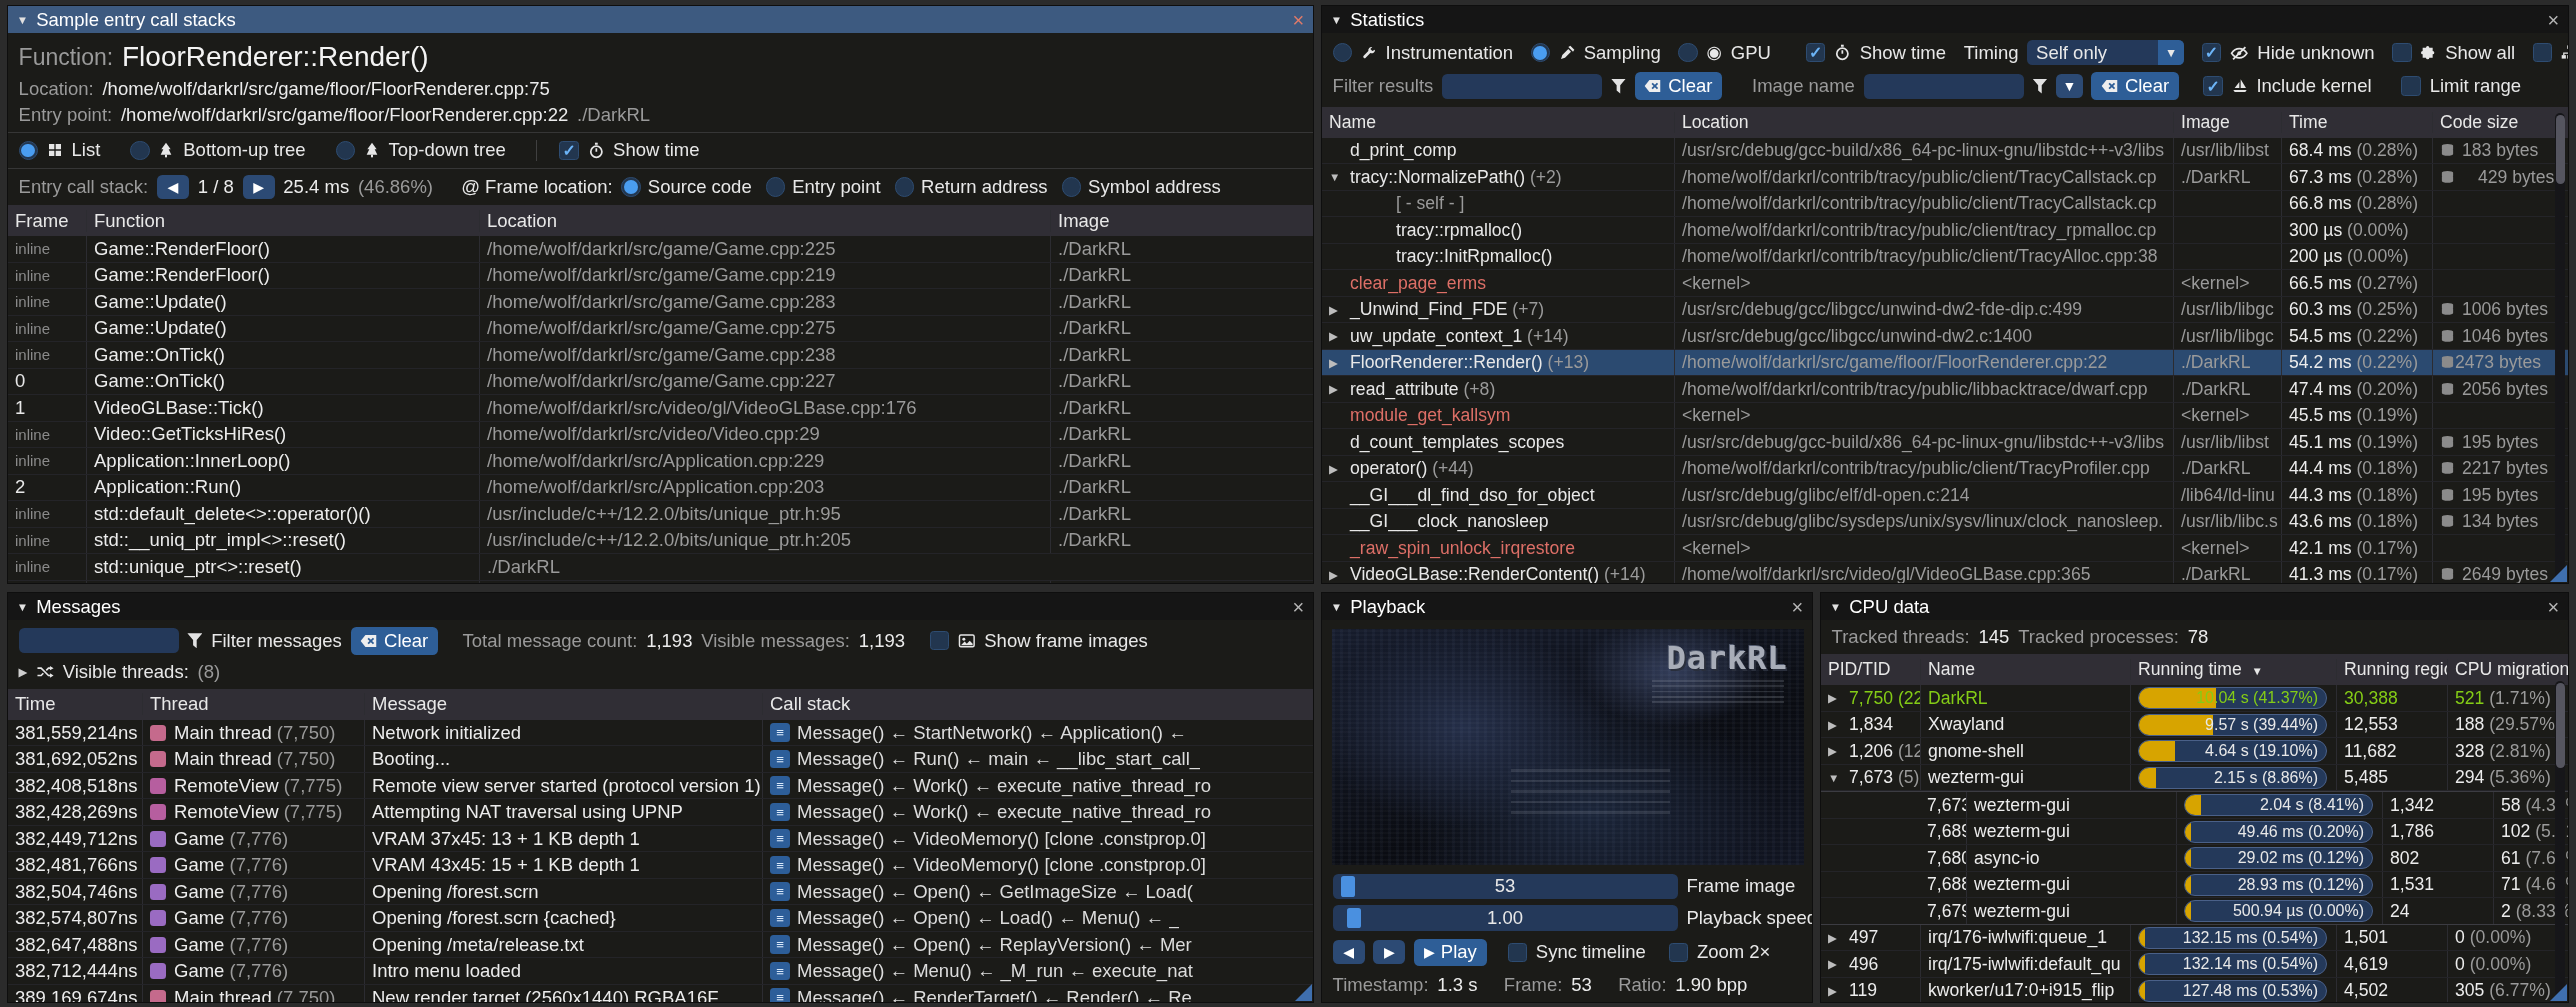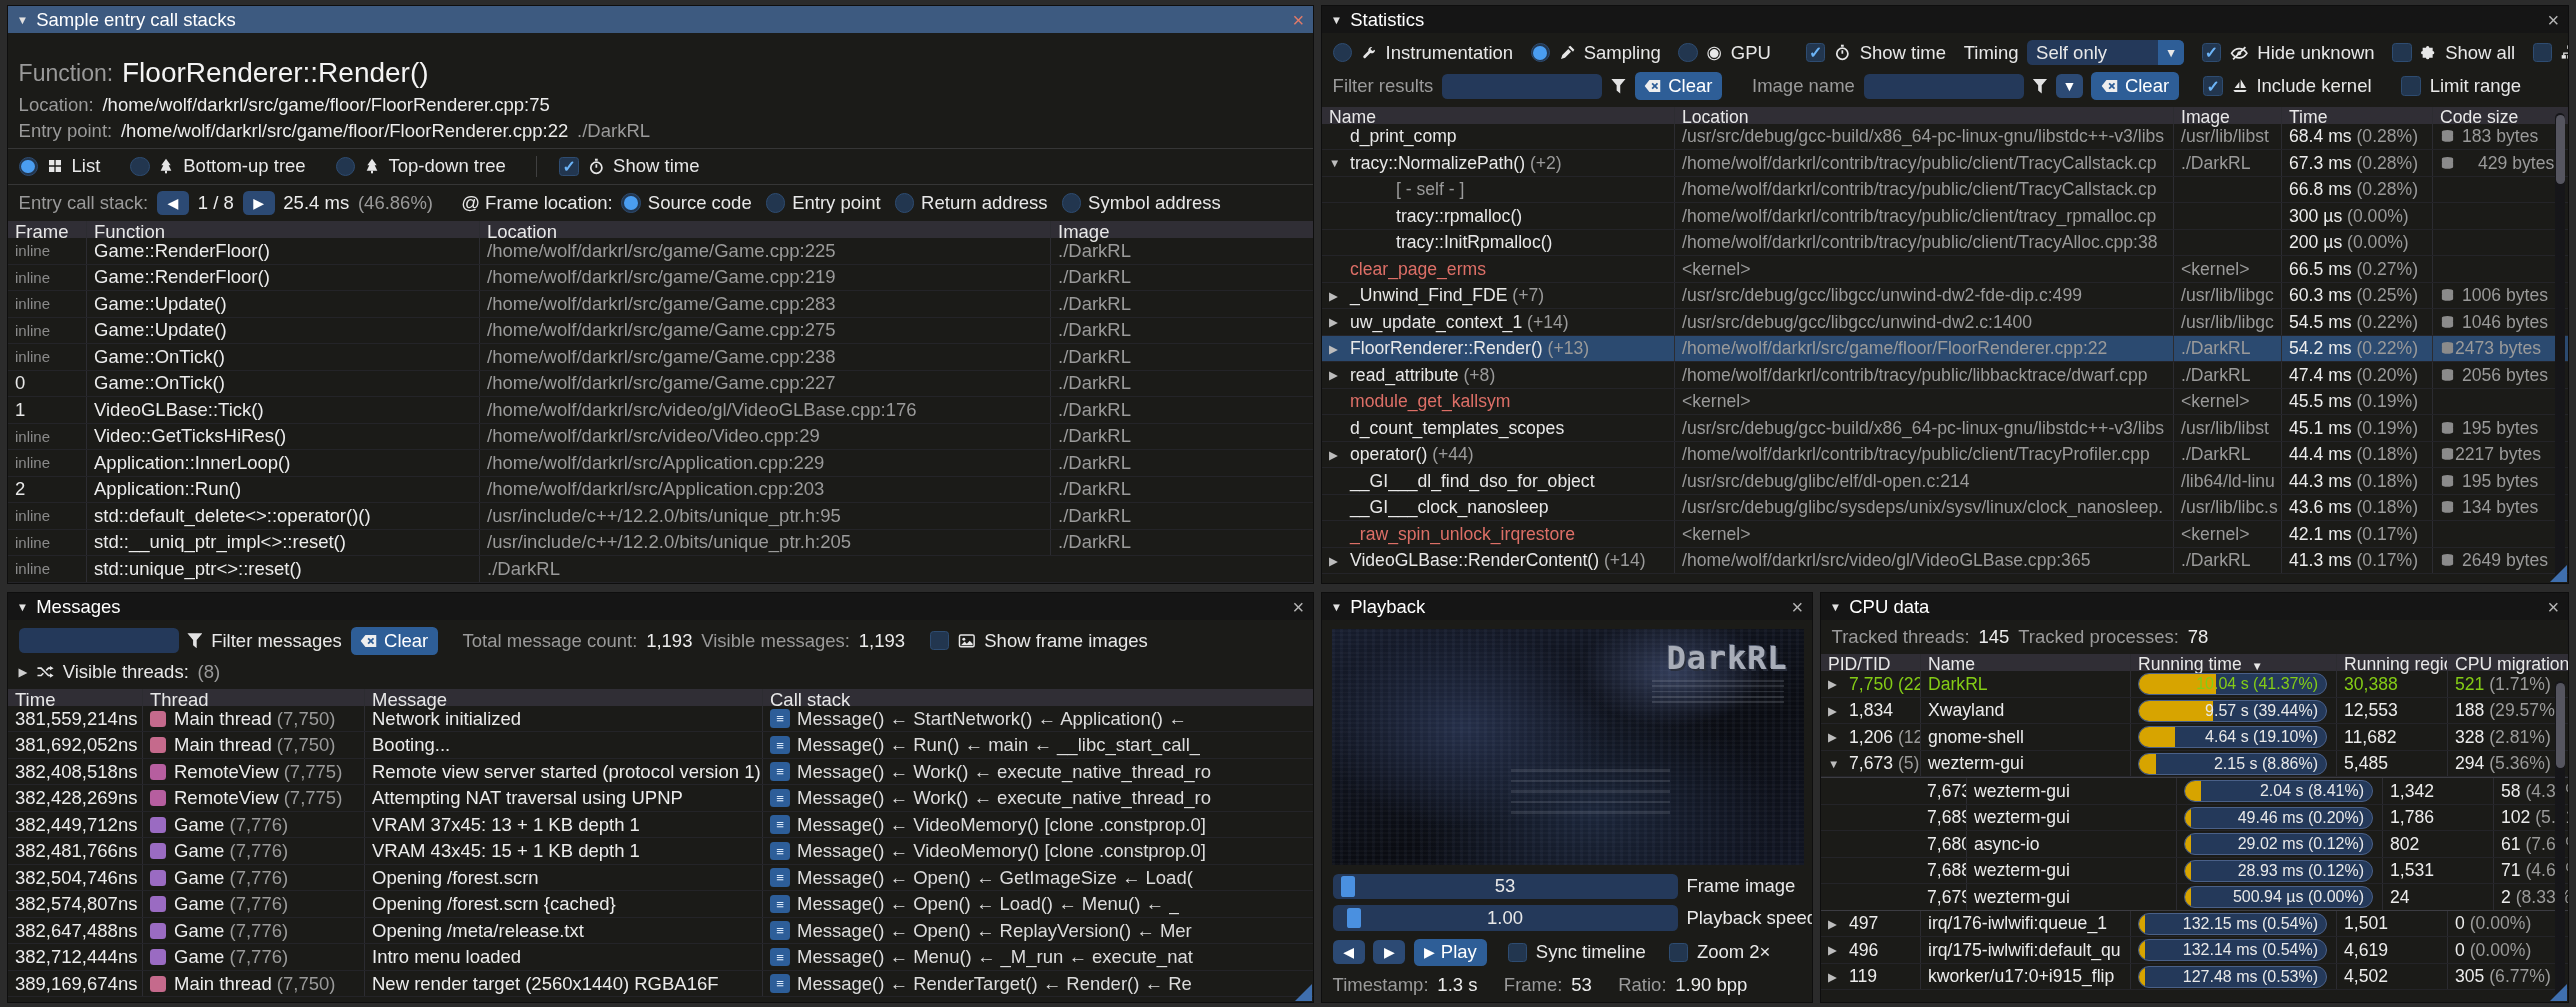--- a/index.html
+++ b/index.html
@@ -29,21 +29,21 @@
   .input{background:#24395a;border-radius:5.3px;height:25px;width:160px;display:inline-block;flex:none;}
   .dd{display:inline-flex;height:25px;border-radius:5.3px;overflow:hidden;background:#24395a;align-items:center;flex:none;}
   .dd .val{padding:0 8.8px;width:113px;}
   .dd .ar{width:26.4px;align-self:stretch;background:#2e5e97;display:flex;align-items:center;justify-content:center;font-size:12.3px;}
   .icon{display:inline-flex;align-items:center;justify-content:center;flex:none;}
   .funnel{width:15px;height:15px;background:#e2e2e2;clip-path:polygon(0 0,100% 0,62% 45%,62% 100%,38% 80%,38% 45%);}
   .chip{width:20px;height:18.5px;border-radius:3.5px;background:#2d5e99;color:#d9e9fb;font-size:13.2px;
         display:inline-flex;align-items:center;justify-content:center;margin-right:7px;flex:none;}
   .sw{width:16px;height:16px;border-radius:3.5px;display:inline-block;margin-right:8px;flex:none;}
   
-  .thead{display:flex;background:#302e35;height:17px;align-items:flex-start;}
+  .thead{display:flex;background:#302e35;height:31px;align-items:center;}
   .thead>div{padding:0 7px;box-sizing:border-box;white-space:nowrap;overflow:hidden;}
   .trow{display:flex;height:25.5px;align-items:center;border-bottom:0.9px solid #242428;}
   .trow>div{padding:0 7px;box-sizing:border-box;white-space:nowrap;overflow:hidden;height:100%;display:flex;align-items:center;}
   .thead>div+div,.trow>div+div{border-left:0.9px solid #2c2c31;}
   .trow.selected{background:#2b4a70;}
   
   .s-frame{width:78px;} .s-fn{width:393px;} .s-loc{width:571px;} .s-img{flex:1;}
   .inl{font-size:15px;color:#8a8a8a;}
   
   .m-time{width:134px;} .m-th{width:222px;} .m-msg{width:398px;} .m-cs{flex:1;}
@@ -96,21 +96,21 @@
 </style>
 </head>
 <body>
 
 <div class="panel" style="left:7px;top:5.3px;width:1307px;height:579px;">
   <div class="tbar active">
     <span class="car">▼</span>
     <span>Sample entry call stacks</span>
     <span class="x red">×</span>
   </div>
-  <div class="row" style="padding-top:16px;margin-top:8px;">
+  <div class="row" style="padding-top:8px;">
     <span class="g lbl-big">Function:</span>
     <span class="fn-big">FloorRenderer::Render()</span>
   </div>
   <div class="row" style="padding-top:0;">
     <span class="g">Location:</span>
     <span class="w">/home/wolf/darkrl/src/game/floor/FloorRenderer.cpp:75</span>
   </div>
   <div class="row" style="padding-top:0;align-items:center;">
     <span class="g">Entry point:</span>
     <span class="w">/home/wolf/darkrl/src/game/floor/FloorRenderer.cpp:22</span>
@@ -1157,21 +1157,21 @@
           <span class="g">/home/wolf/darkrl/contrib/tracy/public/client/TracyProfiler.cpp</span>
         </div>
         <div class="t-img">
           <span class="g">./DarkRL</span>
         </div>
         <div class="t-time">
           <span class="w">44.4 ms</span>&nbsp;
           <span class="g">(0.18%)</span>
         </div>
         <div class="t-size">
-          <span style="display:inline-flex;align-items:center;">
+          <span style="display:inline-flex;align-items:center;gap:7px;">
             <span class="icon">
               <svg viewBox="0 0 24 24" width="15" height="15">
                 <ellipse cx="12" cy="4.5" rx="9" ry="3" fill="#8b8b8b"></ellipse>
                 <path d="M3 4.5v6c0 1.7 4 3 9 3s9-1.3 9-3v-6" fill="#8b8b8b"></path>
                 <path d="M3 11v6.5c0 1.7 4 3 9 3s9-1.3 9-3V11" fill="#8b8b8b"></path>
               </svg>
             </span>
             <span class="g">2217 bytes</span>
           </span>
         </div>

